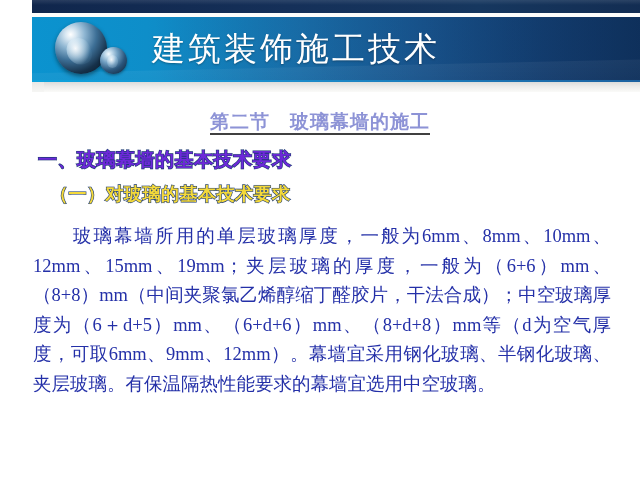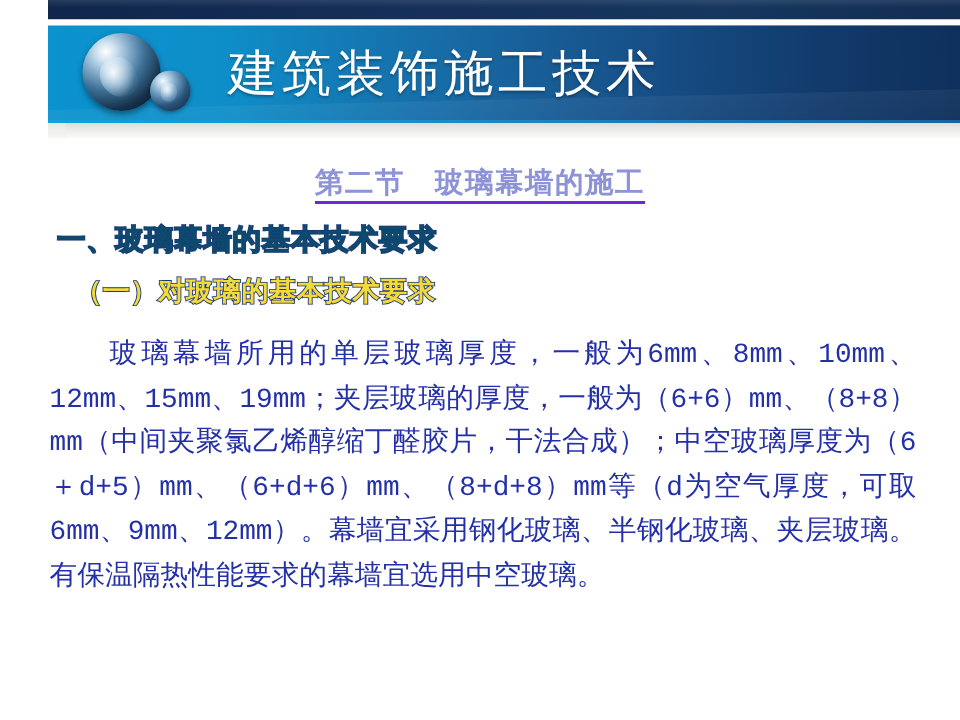--- a/index.html
+++ b/index.html
@@ -183,32 +183,32 @@
     width: 640px;
     text-align: center;
     font-family: "DejaVu Sans", "Liberation Sans", sans-serif;
     font-size: 19px;
     font-weight: bold;
     color: #8d93d6;
     letter-spacing: 1px;
     white-space: pre;
   }
   .section-title span {
-    border-bottom: 2px solid #6d28d9;
+    border-bottom: 2px solid #404040;
     padding-bottom: 1px;
   }
 
   .heading-1 {
     position: absolute;
     left: 38px;
     top: 55px;
     font-family: "DejaVu Sans", "Liberation Sans", sans-serif;
     font-size: 19px;
     font-weight: bold;
-    color: #0c4a6e;
+    color: #6d28d9;
     letter-spacing: 0.5px;
     white-space: nowrap;
     -webkit-text-stroke: 1.1px #1c3a74;
     paint-order: stroke fill;
     text-shadow: 0 0 1px #1c3a74;
     text-align: center;
   }
   .heading-2 {
     position: absolute;
     left: 50px;
@@ -222,21 +222,21 @@
     -webkit-text-stroke: 1.1px #1c3a74;
     paint-order: stroke fill;
     text-shadow: 0 0 1px #1c3a74;
   }
 
   .body-text {
     position: absolute;
     left: 33px;
     top: 130px;
     width: 578px;
-    font-family: Liberation Mono, monospace;
+    font-family: Liberation Serif, serif;
     font-size: 18.5px;
     line-height: 29.5px;
     color: #2430a8;
     text-align: justify;
     text-justify: inter-character;
     text-indent: 40px;
     letter-spacing: 0px;
   }
 </style>
 </head>

